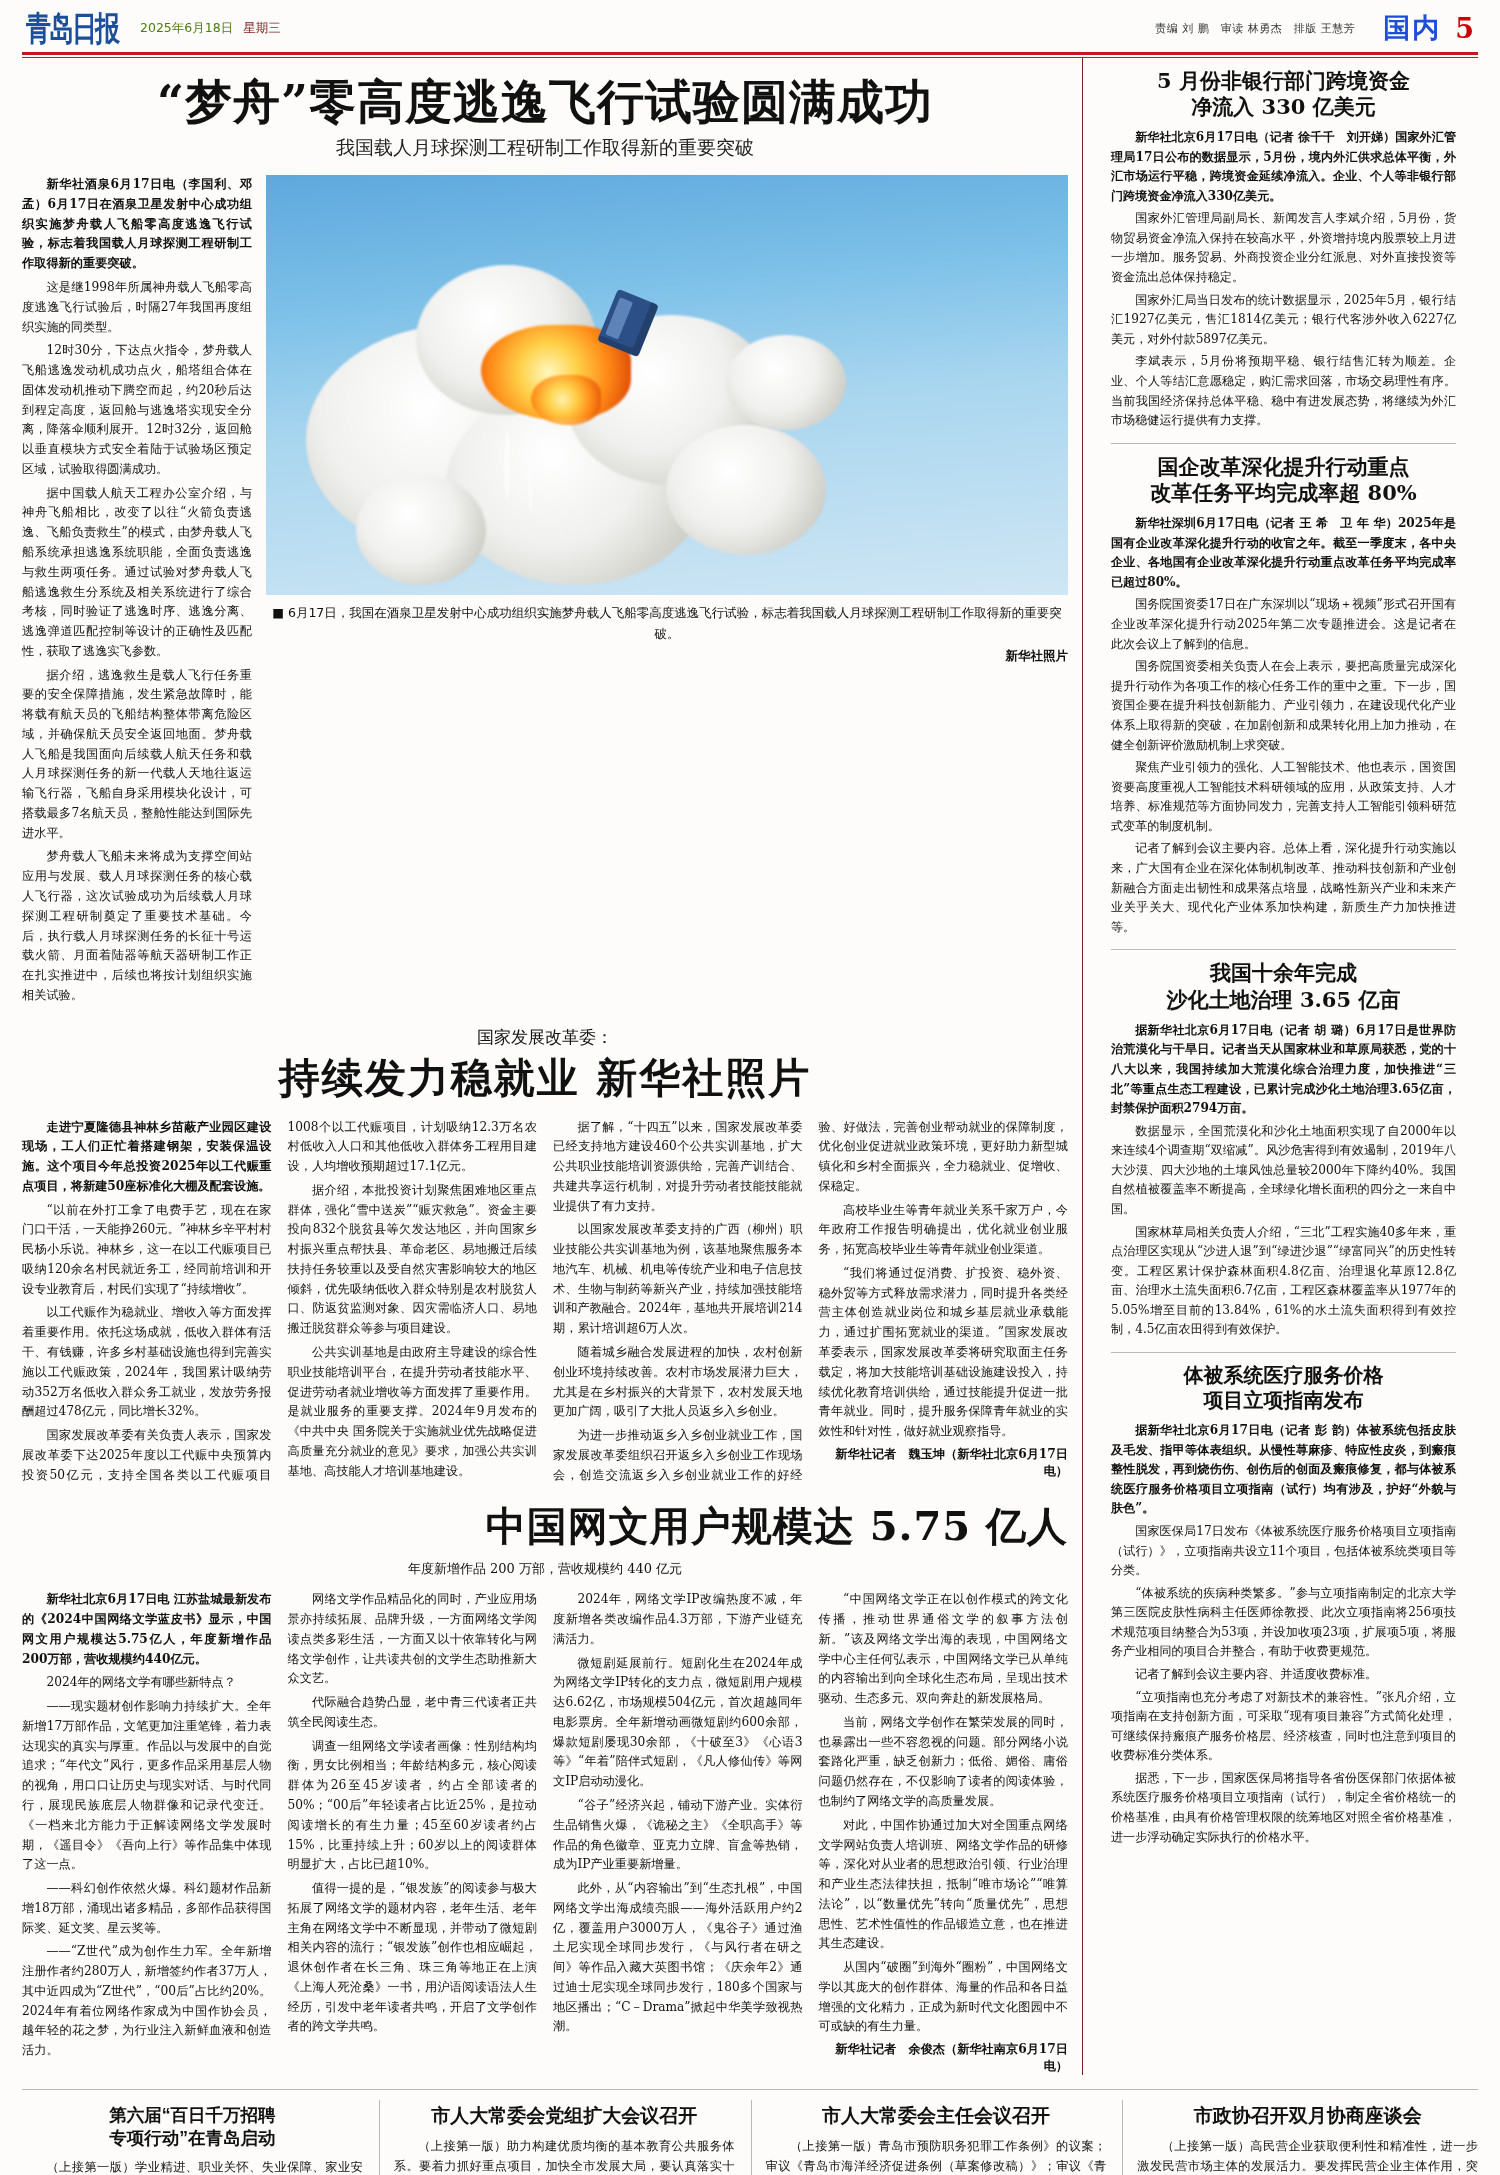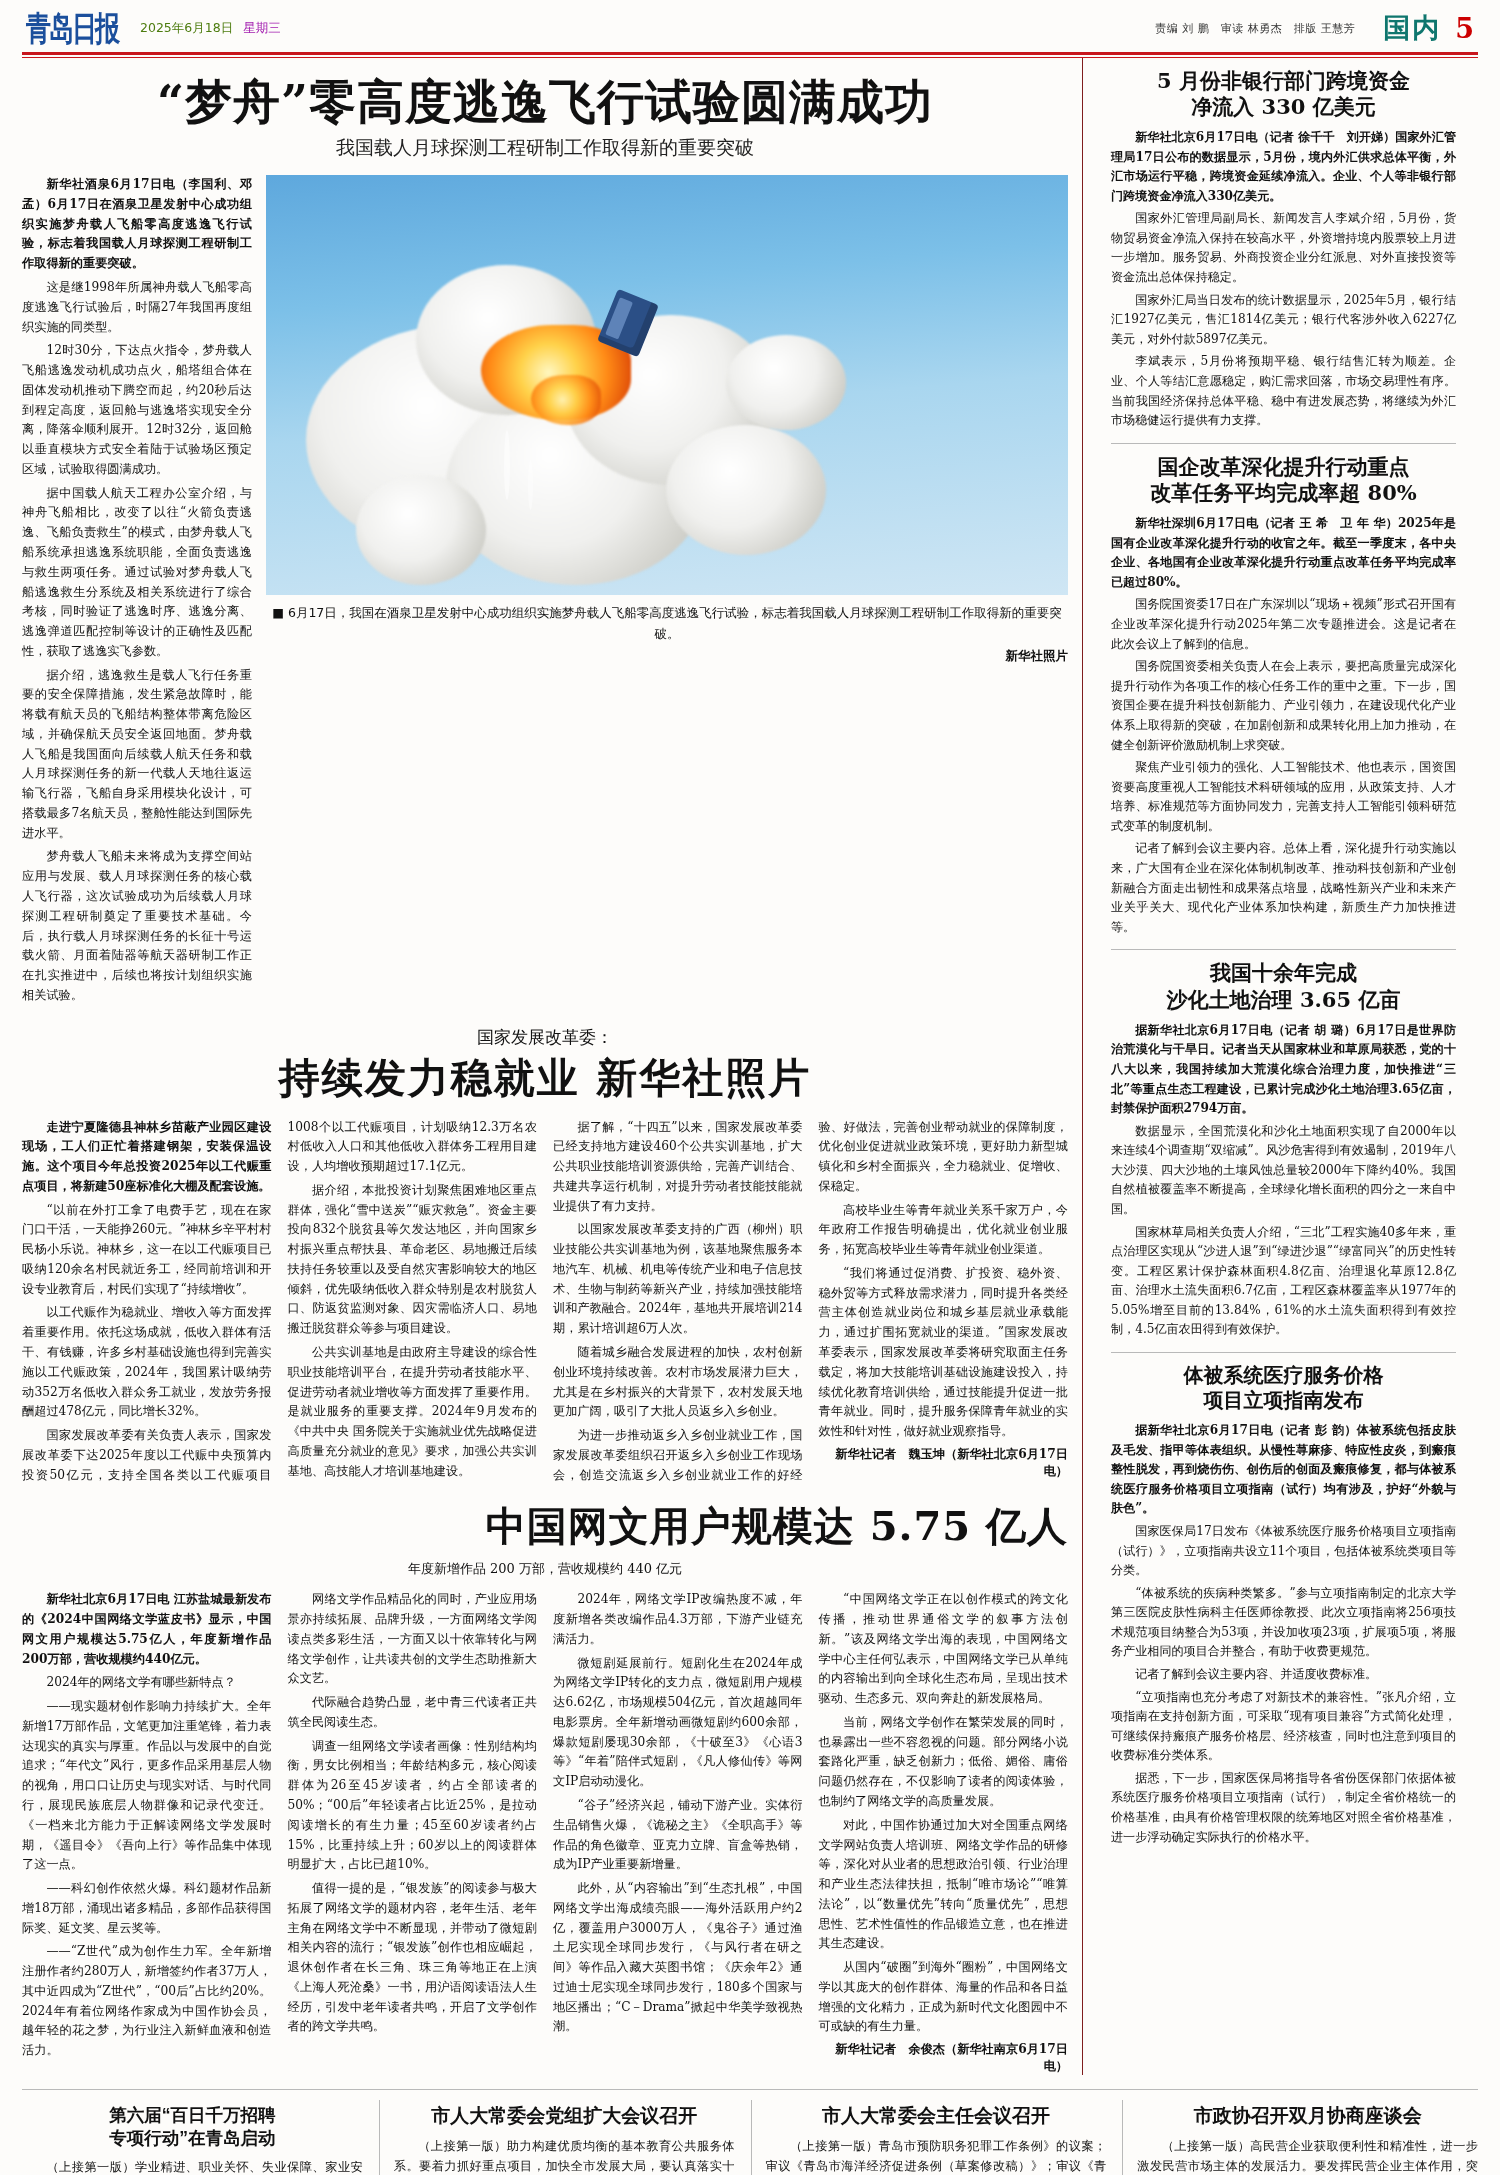--- a/index.html
+++ b/index.html
@@ -25,26 +25,26 @@
     font-size:25px;
     letter-spacing:-2px;
     color:#1b4f9c;
     line-height:1;
     transform:scaleY(1.35);
     transform-origin:left center;
     white-space:nowrap;
     margin-right:22px;
   }
   .mast-date{font-size:12.5px;color:#4d7c0f;margin-right:10px;}
-  .mast-week{font-size:12.5px;color:#a21caf;}
+  .mast-week{font-size:12.5px;color:#7f1d1d;}
   .mast-spacer{flex:1;}
   .mast-credits{font-size:11px;color:#333;letter-spacing:.5px;margin-right:28px;}
   .mast-section{
     font-family:"DejaVu Serif","Liberation Serif",serif;
-    font-size:27px;font-weight:bold;color:#0f766e;letter-spacing:2px;margin-right:14px;
+    font-size:27px;font-weight:bold;color:#1d4ed8;letter-spacing:2px;margin-right:14px;
   }
   .mast-pageno{
     font-family:"DejaVu Serif","Liberation Serif",serif;
     font-size:27px;font-weight:bold;color:#c00;
   }
   .rule-red{height:2.5px;background:#c8161d;margin:0 22px 0 22px;}
   .rule-thin{height:1px;background:#c8161d;margin:2px 22px 0 22px;}
 
   
   .body-wrap{display:flex;padding:0 22px;box-sizing:border-box;}

